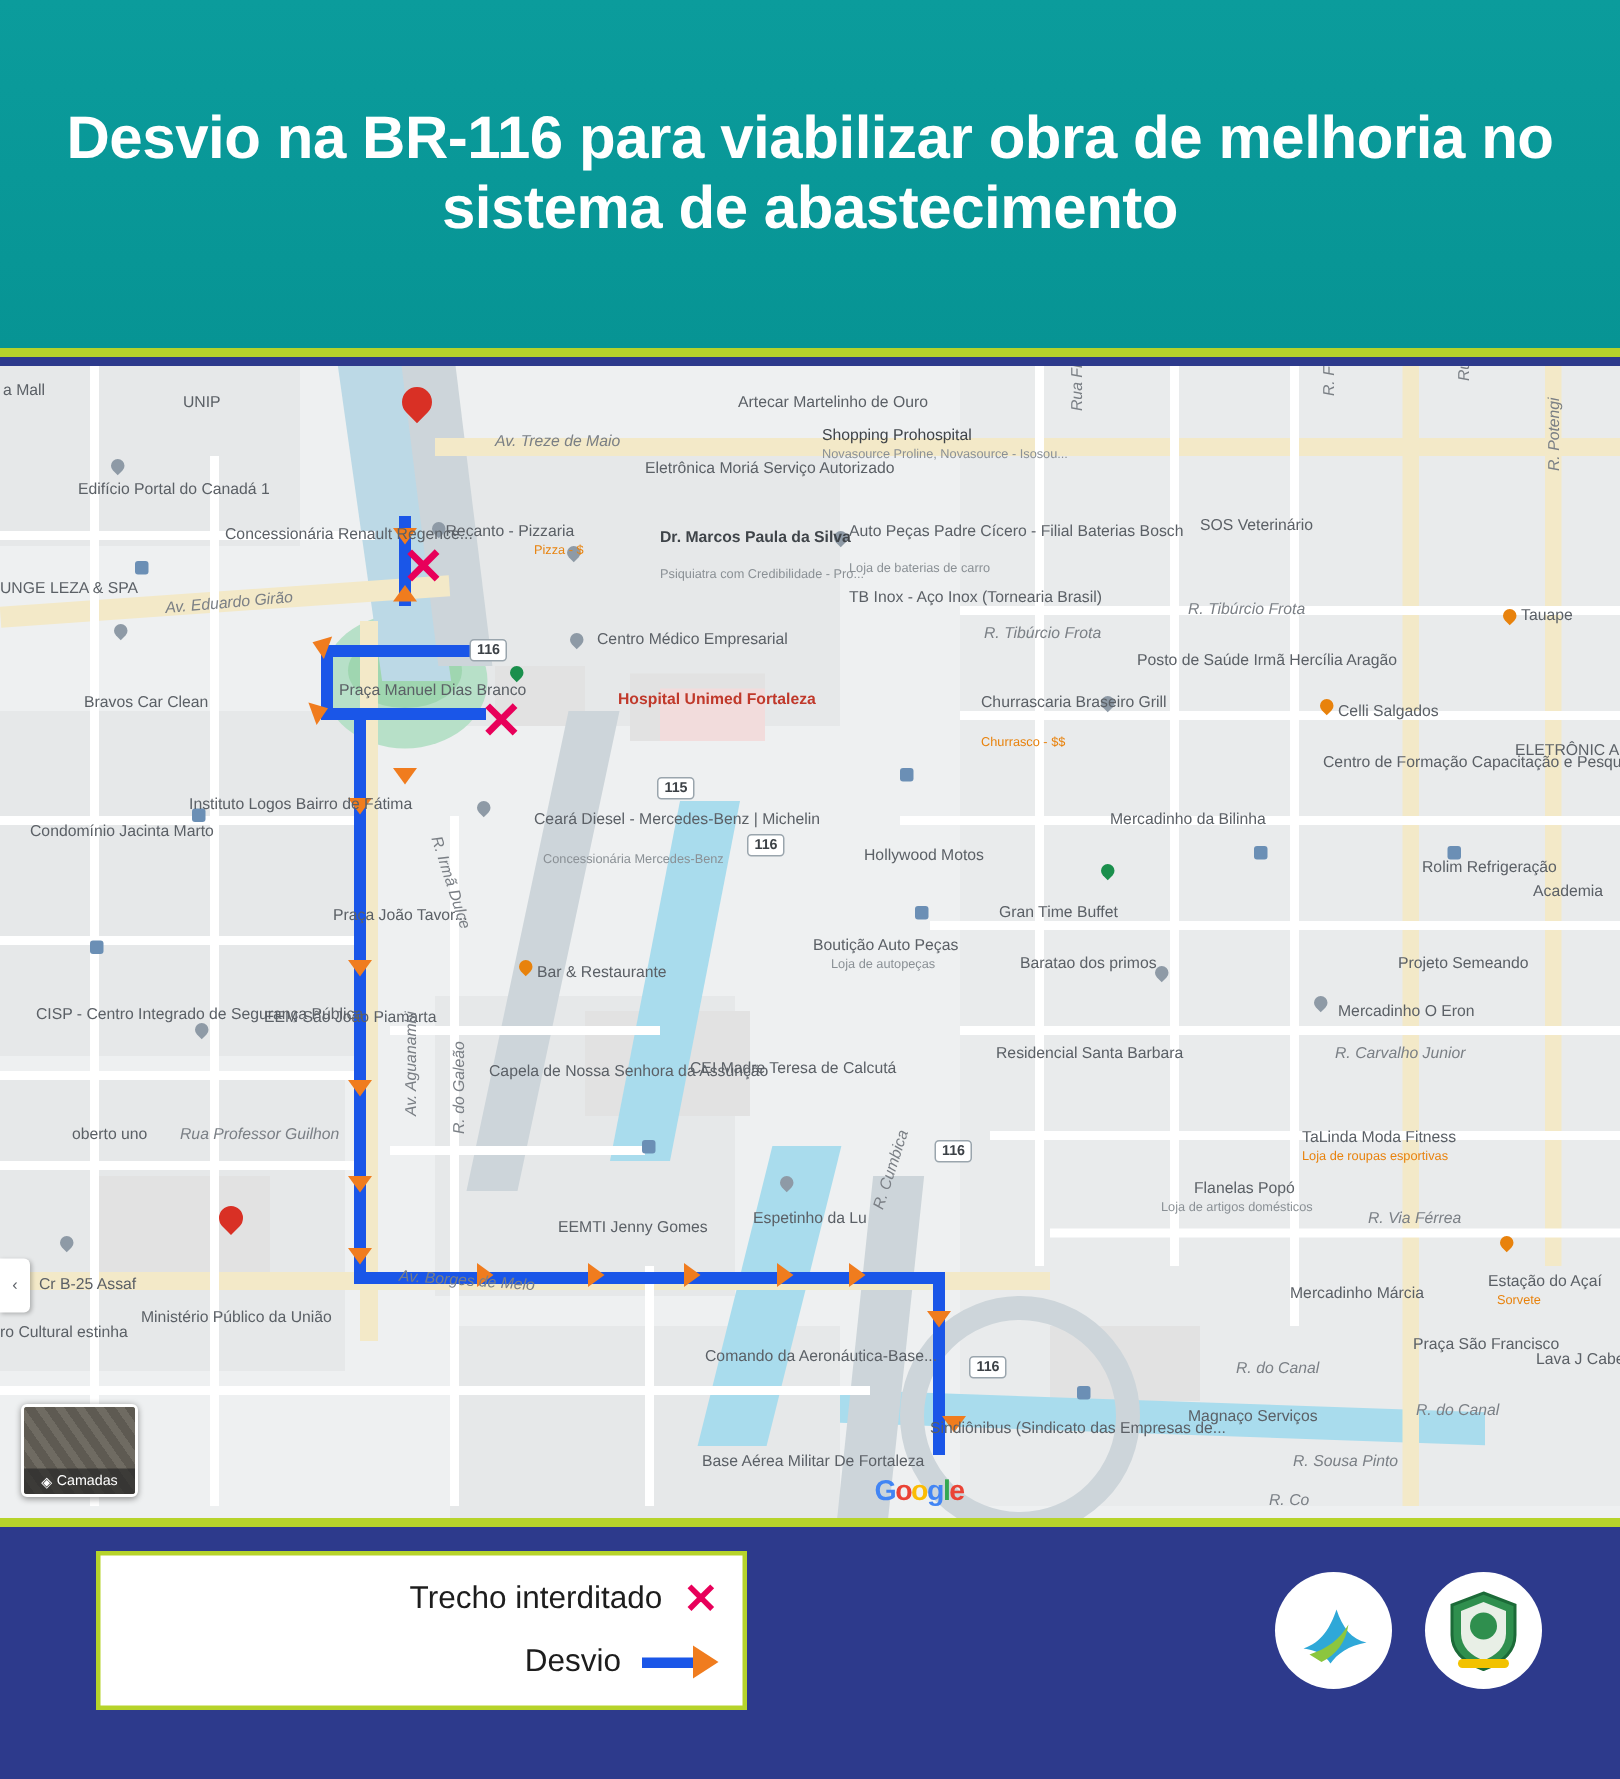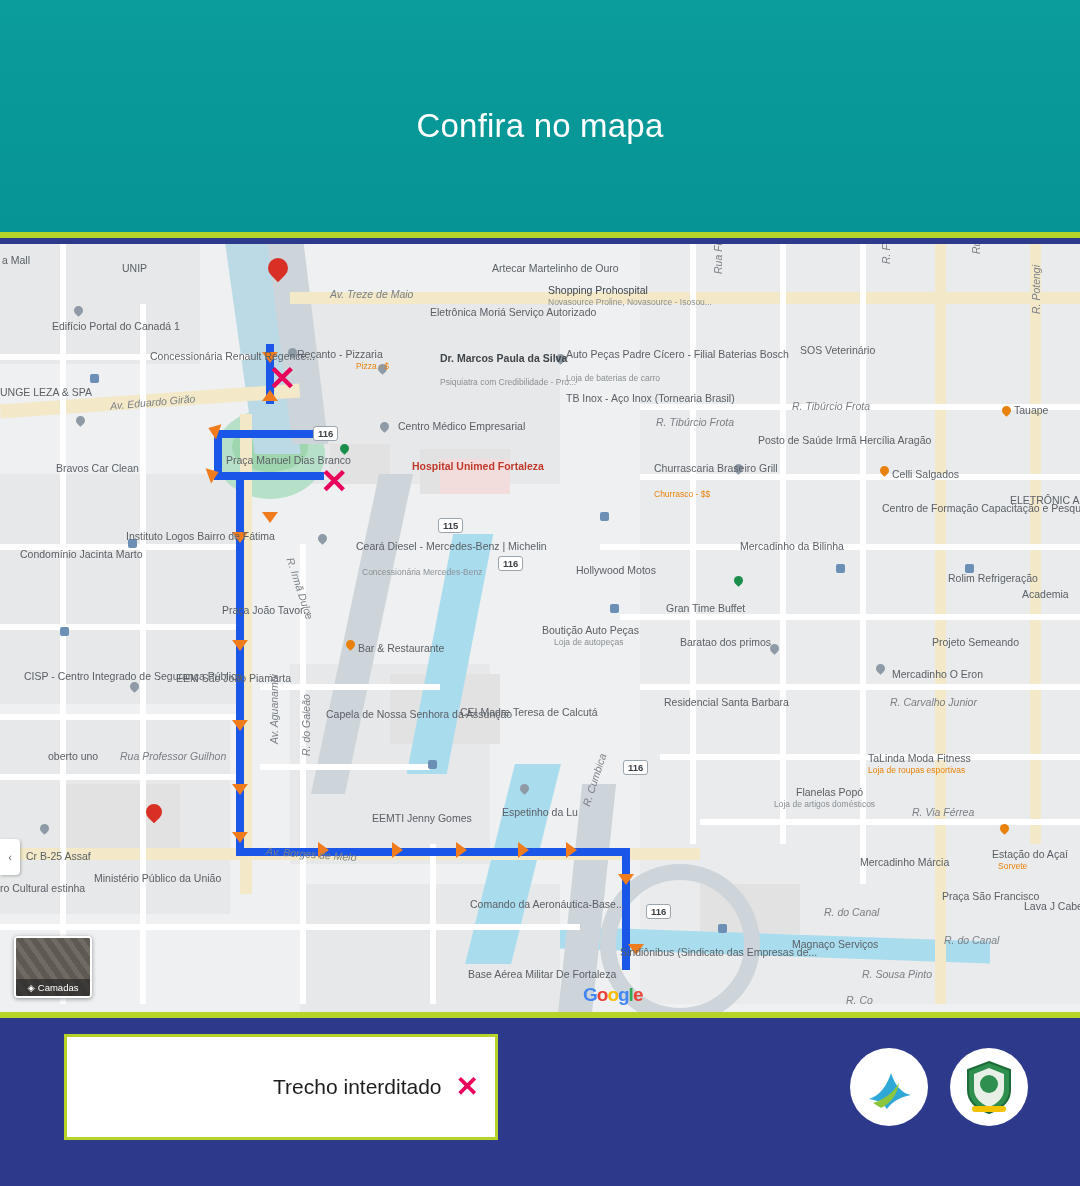--- a/index.html
+++ b/index.html
@@ -112,21 +112,21 @@
     border-top:11px solid transparent;border-bottom:11px solid transparent;
   }
   .logos { position:absolute; right:52px; top:30px; display:flex; gap:22px; }
   .logo { width:78px; height:78px; border-radius:50%; background:#fff;
           display:flex; align-items:center; justify-content:center; position:relative; overflow:hidden;}
 </style>
 </head>
 <body>
 
 <div class="header">
-  <div class="sub">Confira no mapa</div>
+  <h1>Desvio na BR-116 para viabilizar obra de melhoria no sistema de abastecimento</h1>
 </div>
 
 <div class="map">
   <div class="land"></div>
 
   <div class="block" style="left:0;top:0;width:200px;height:120px;"></div>
   <div class="block" style="left:0;top:230px;width:250px;height:230px;"></div>
   <div class="block" style="left:0;top:470px;width:230px;height:200px;"></div>
   <div class="block" style="left:290px;top:420px;width:200px;height:200px;"></div>
   <div class="block" style="left:300px;top:640px;width:260px;height:130px;"></div>
@@ -356,20 +356,27 @@
     <span class="b">G</span><span class="r">o</span><span class="y">o</span><span class="b">g</span><span class="g">l</span><span class="r">e</span>
   </div>
 </div>
 
 <div class="footer">
   <div class="legend">
     <div class="row">
       <span class="t">Trecho interditado</span>
       <span class="x">✕</span>
     </div>
+    <div class="row">
+      <span class="t">Desvio</span>
+      <span class="dv">
+        <span class="bar"></span>
+          <span class="tri"></span>
+      </span>
+    </div>
   </div>
 
   <div class="logos">
     <div class="logo">
       <svg width="56" height="56" viewBox="0 0 56 56">
         <path d="M8 40 C20 36 26 26 30 14 C34 26 40 34 50 36 C38 38 30 44 26 50 C22 44 16 41 8 40 Z" fill="#2fa8d8"></path>
         <path d="M12 44 C24 40 32 34 38 24 C36 36 30 44 20 49 Z" fill="#8cc63f"></path>
       </svg>
     </div>
     <div class="logo">

